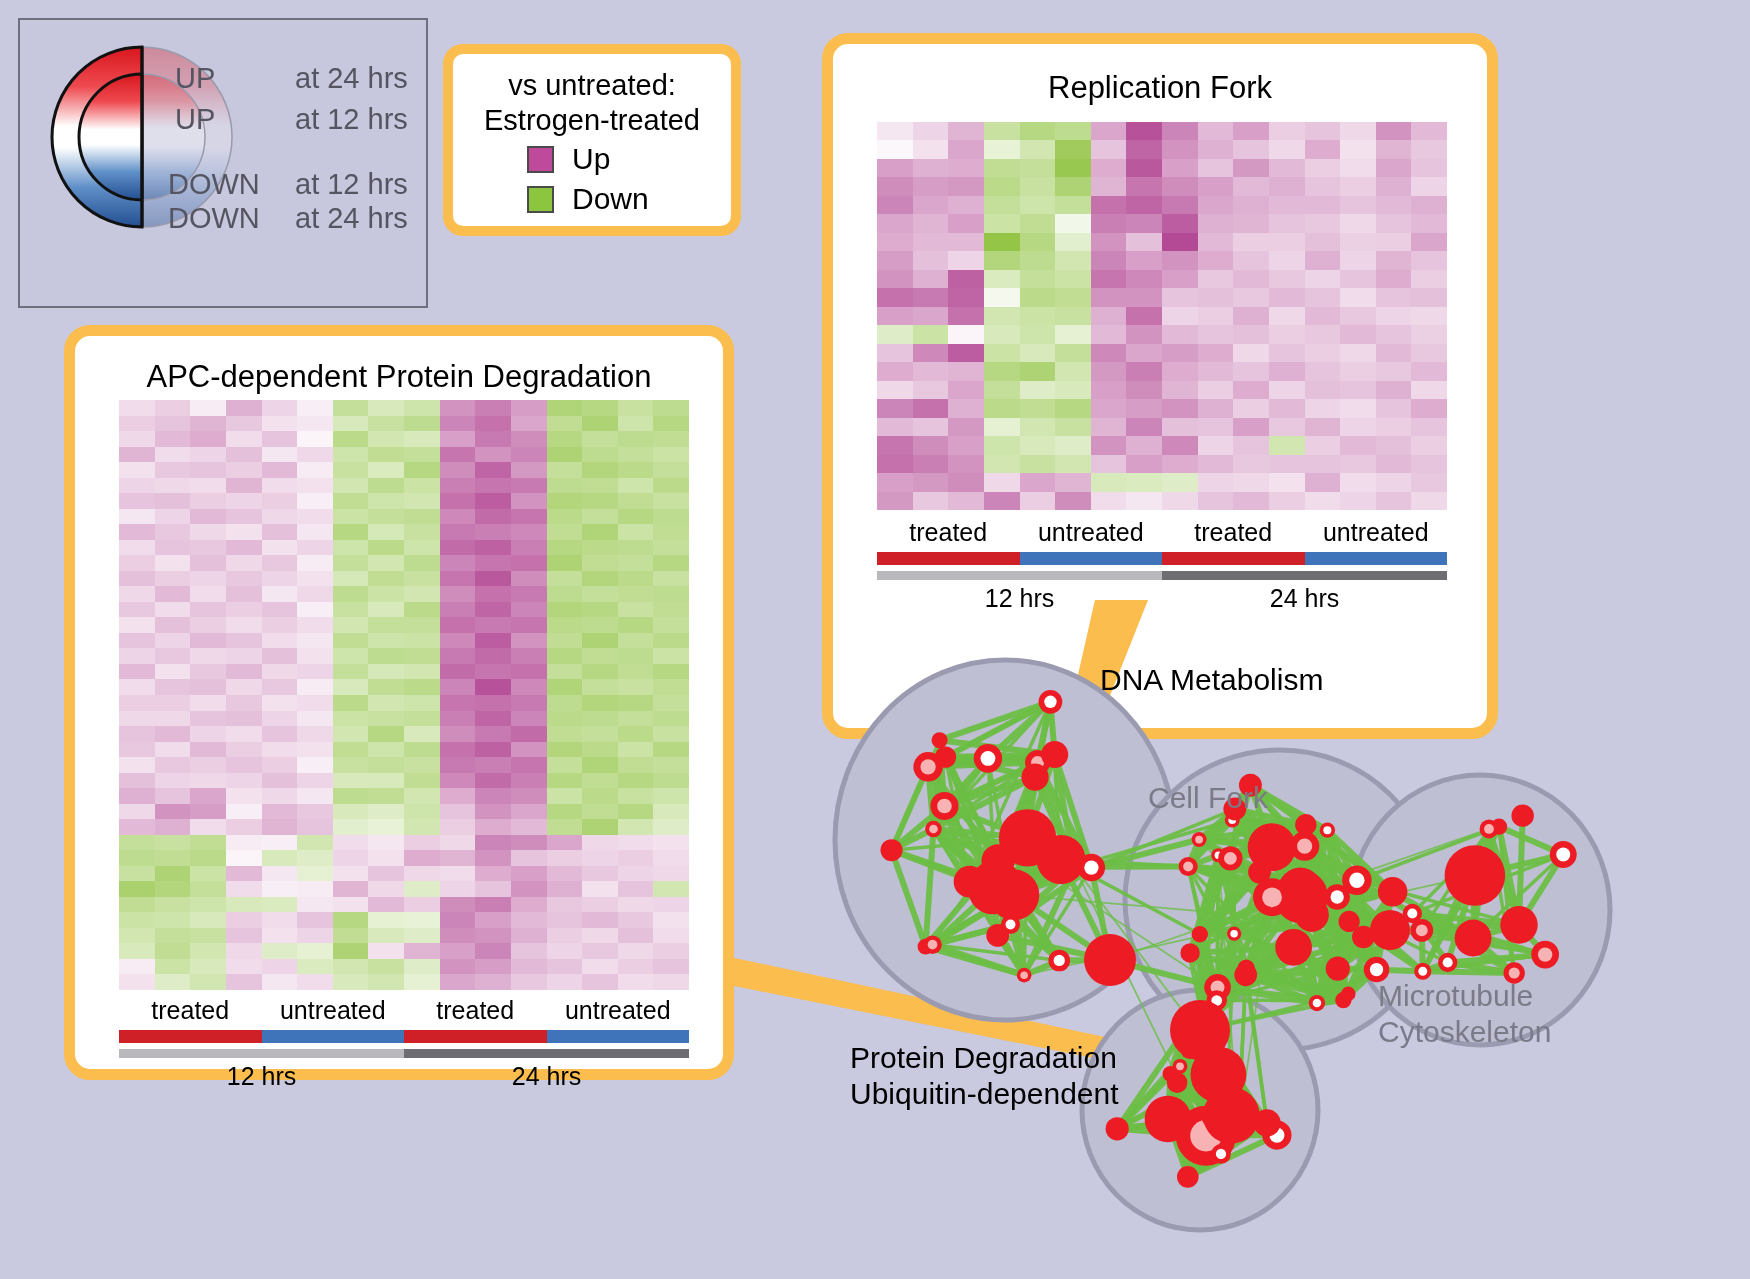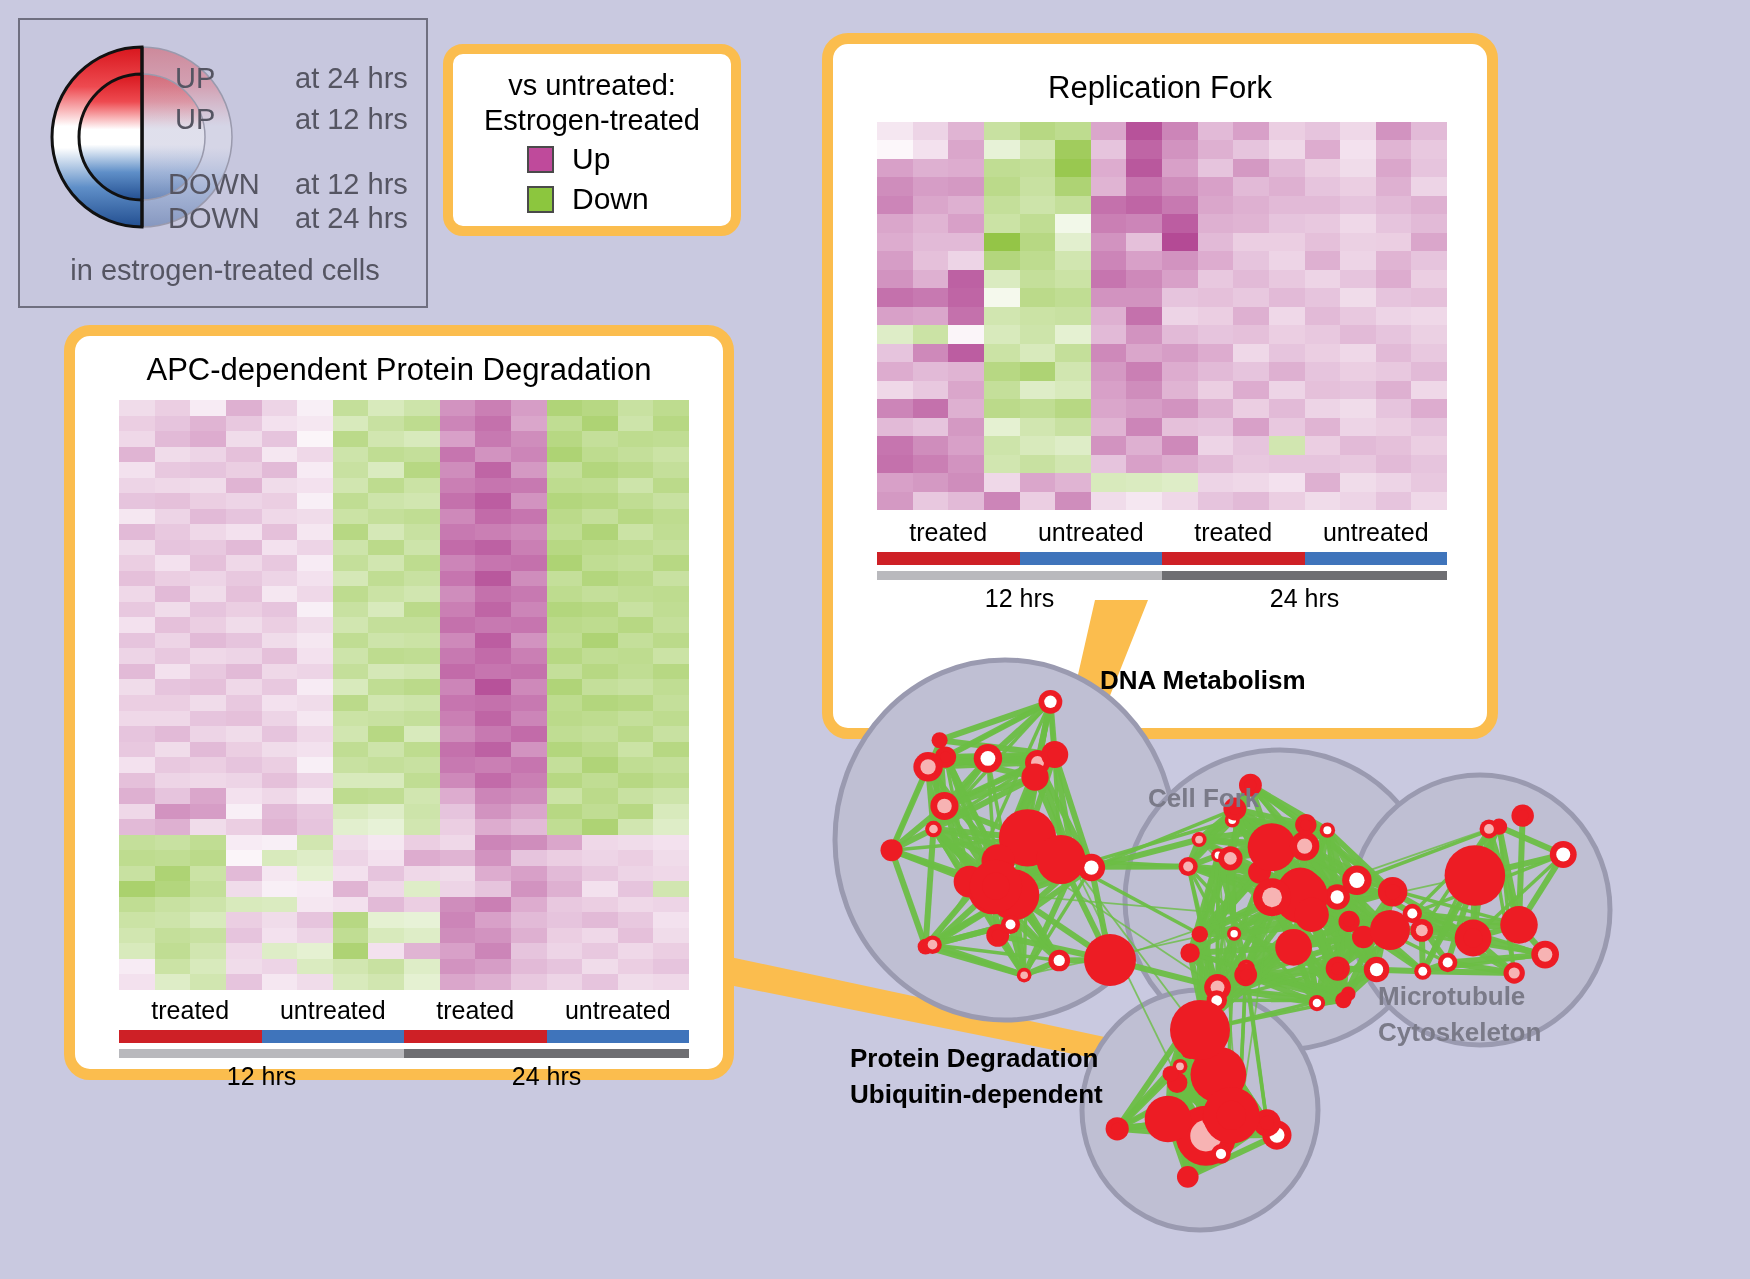--- a/index.html
+++ b/index.html
@@ -57,40 +57,40 @@
     position:absolute;background:#ffffff;border:11px solid #fbbd4e;
     border-radius:26px;box-sizing:border-box;
   }
   #panel-rf{left:822px;top:33px;width:676px;height:706px;}
   #panel-apc{left:64px;top:325px;width:670px;height:755px;}
   .panel-title{
     position:absolute;left:0;width:100%;text-align:center;
     font-size:31px;color:#000;
   }
   #title-rf{top:26px;}
-  #title-apc{top:16px;}
+  #title-apc{top:23px;}
 
   
   .hm{position:absolute;display:grid;}
   .hm div{width:100%;height:100%;}
 
   
   .ann{position:absolute;}
   .ann-lbls{position:absolute;display:flex;width:100%;}
   .ann-lbls span{
     flex:1;text-align:center;font-size:25px;color:#000;
   }
   .bar-row{position:absolute;display:flex;width:100%;}
   .bar-row div{height:100%;}
   .time-lbls{position:absolute;display:flex;width:100%;}
   .time-lbls span{flex:1;text-align:center;font-size:25px;color:#000;}
 
   
   #network{position:absolute;left:770px;top:600px;width:980px;height:679px;}
-  .net-lbl{position:absolute;font-size:26px;white-space:nowrap;line-height:36px;font-weight:bold;}
+  .net-lbl{position:absolute;font-size:30px;white-space:nowrap;line-height:36px;}
   #lbl-dna{left:330px;top:62px;color:#000;}
   #lbl-cc{left:378px;top:180px;color:#7a7a88;}
   #lbl-mt{left:608px;top:378px;color:#7a7a88;text-align:left;}
   #lbl-ub{left:80px;top:440px;color:#000;}
 </style>
 </head>
 <body>
 
 <div class="stage">
 
@@ -128,21 +128,20 @@
     <div class="ring-txt" id="lbl-up24">UP</div>
     <div class="ring-txt" id="lbl-at24a">at 24 hrs</div>
     <div class="ring-txt" id="lbl-up12">UP</div>
     <div class="ring-txt" id="lbl-at12a">at 12 hrs</div>
     <div class="ring-txt" id="lbl-dn12">DOWN</div>
     <div class="ring-txt" id="lbl-at12b">at 12 hrs</div>
     <div class="ring-txt" id="lbl-dn24">DOWN</div>
     <div class="ring-txt" id="lbl-at24b">at 24 hrs</div>
 
     <div id="ring-foot">
-      <div>in estrogen-treated cells</div>
     </div>
   </div>
 
   <div id="key-box">
     <div id="key-title">
       <div>vs untreated:</div>
       <div>Estrogen-treated</div>
     </div>
     <div class="key-row" id="key-row-up">
       <span class="key-sw" id="sw-up" style="background: rgb(191, 74, 155);"></span>

